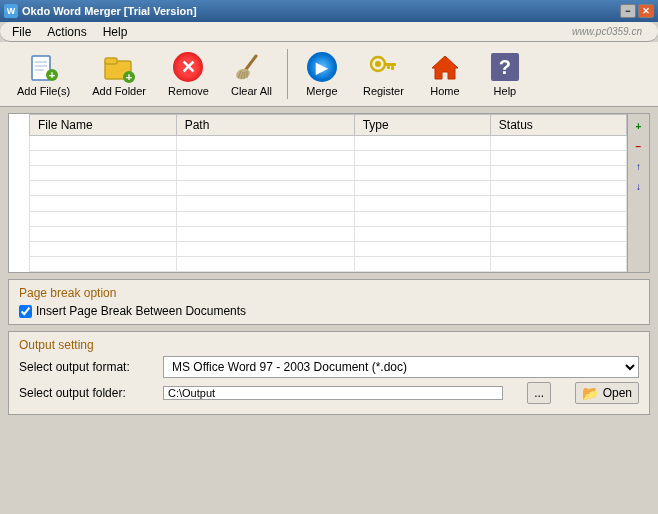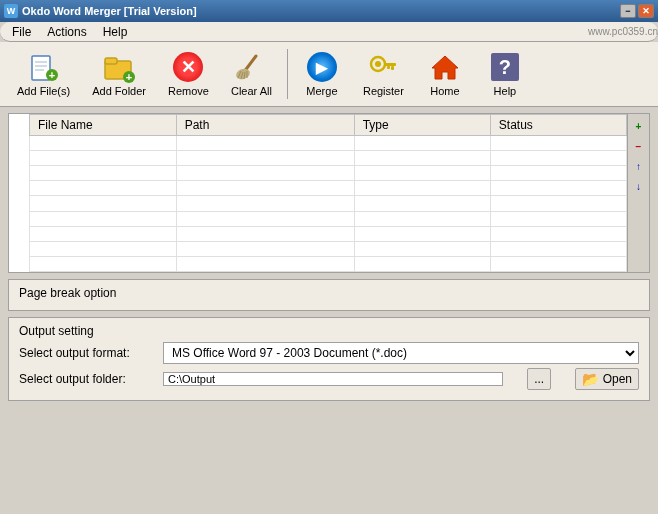--- a/index.html
+++ b/index.html
@@ -63,27 +63,28 @@
       border-radius: 10px;
     }
     .menu-item {
       padding: 2px 8px;
       cursor: pointer;
       font-size: 12px;
       color: #000;
     }
     .menu-bar-watermark {
       position: absolute;
-      right: 0;
+      right: 16px;
       top: 0;
       font-size: 10px;
       color: #888;
       height: 100%;
       display: flex;
       align-items: center;
+      font-style: italic;
     }
 
     
     .toolbar {
       background: #f0ece4;
       border-bottom: 1px solid #a0a0a0;
       padding: 4px 8px;
       display: flex;
       align-items: center;
       gap: 4px;
@@ -201,21 +202,21 @@
     .side-btn.blue { color: #0000c0; }
 
     
     .panel {
       background: #f0ece4;
       border: 1px solid #a0a0a0;
       padding: 6px 10px;
     }
     .panel-title {
       font-size: 12px;
-      color: #000000;
+      color: #a16207;
       margin-bottom: 4px;
       font-weight: normal;
     }
     .panel-row {
       display: flex;
       align-items: center;
       gap: 6px;
     }
     .checkbox-label {
       display: flex;
@@ -468,20 +469,26 @@
     <div class="file-list-sidebar">
       <div class="side-btn green" title="Add">+</div>
       <div class="side-btn red" title="Remove">−</div>
       <div class="side-btn blue" title="Move Up">↑</div>
       <div class="side-btn blue" title="Move Down">↓</div>
     </div>
   </div>
 
   <div class="panel">
     <div class="panel-title">Page break option</div>
+    <div class="panel-row">
+      <label class="checkbox-label">
+        <input type="checkbox" checked="" style="">
+        <span>Insert Page Break Between Documents</span>
+      </label>
+    </div>
   </div>
 
   <div class="panel">
     <div class="panel-title">Output setting</div>
     <div class="output-row">
       <span class="output-label">Select output format:</span>
       <select class="output-select">
         <option>MS Office Word 97 - 2003 Document (*.doc)</option>
         <option>MS Office Word 2007+ Document (*.docx)</option>
       </select>

